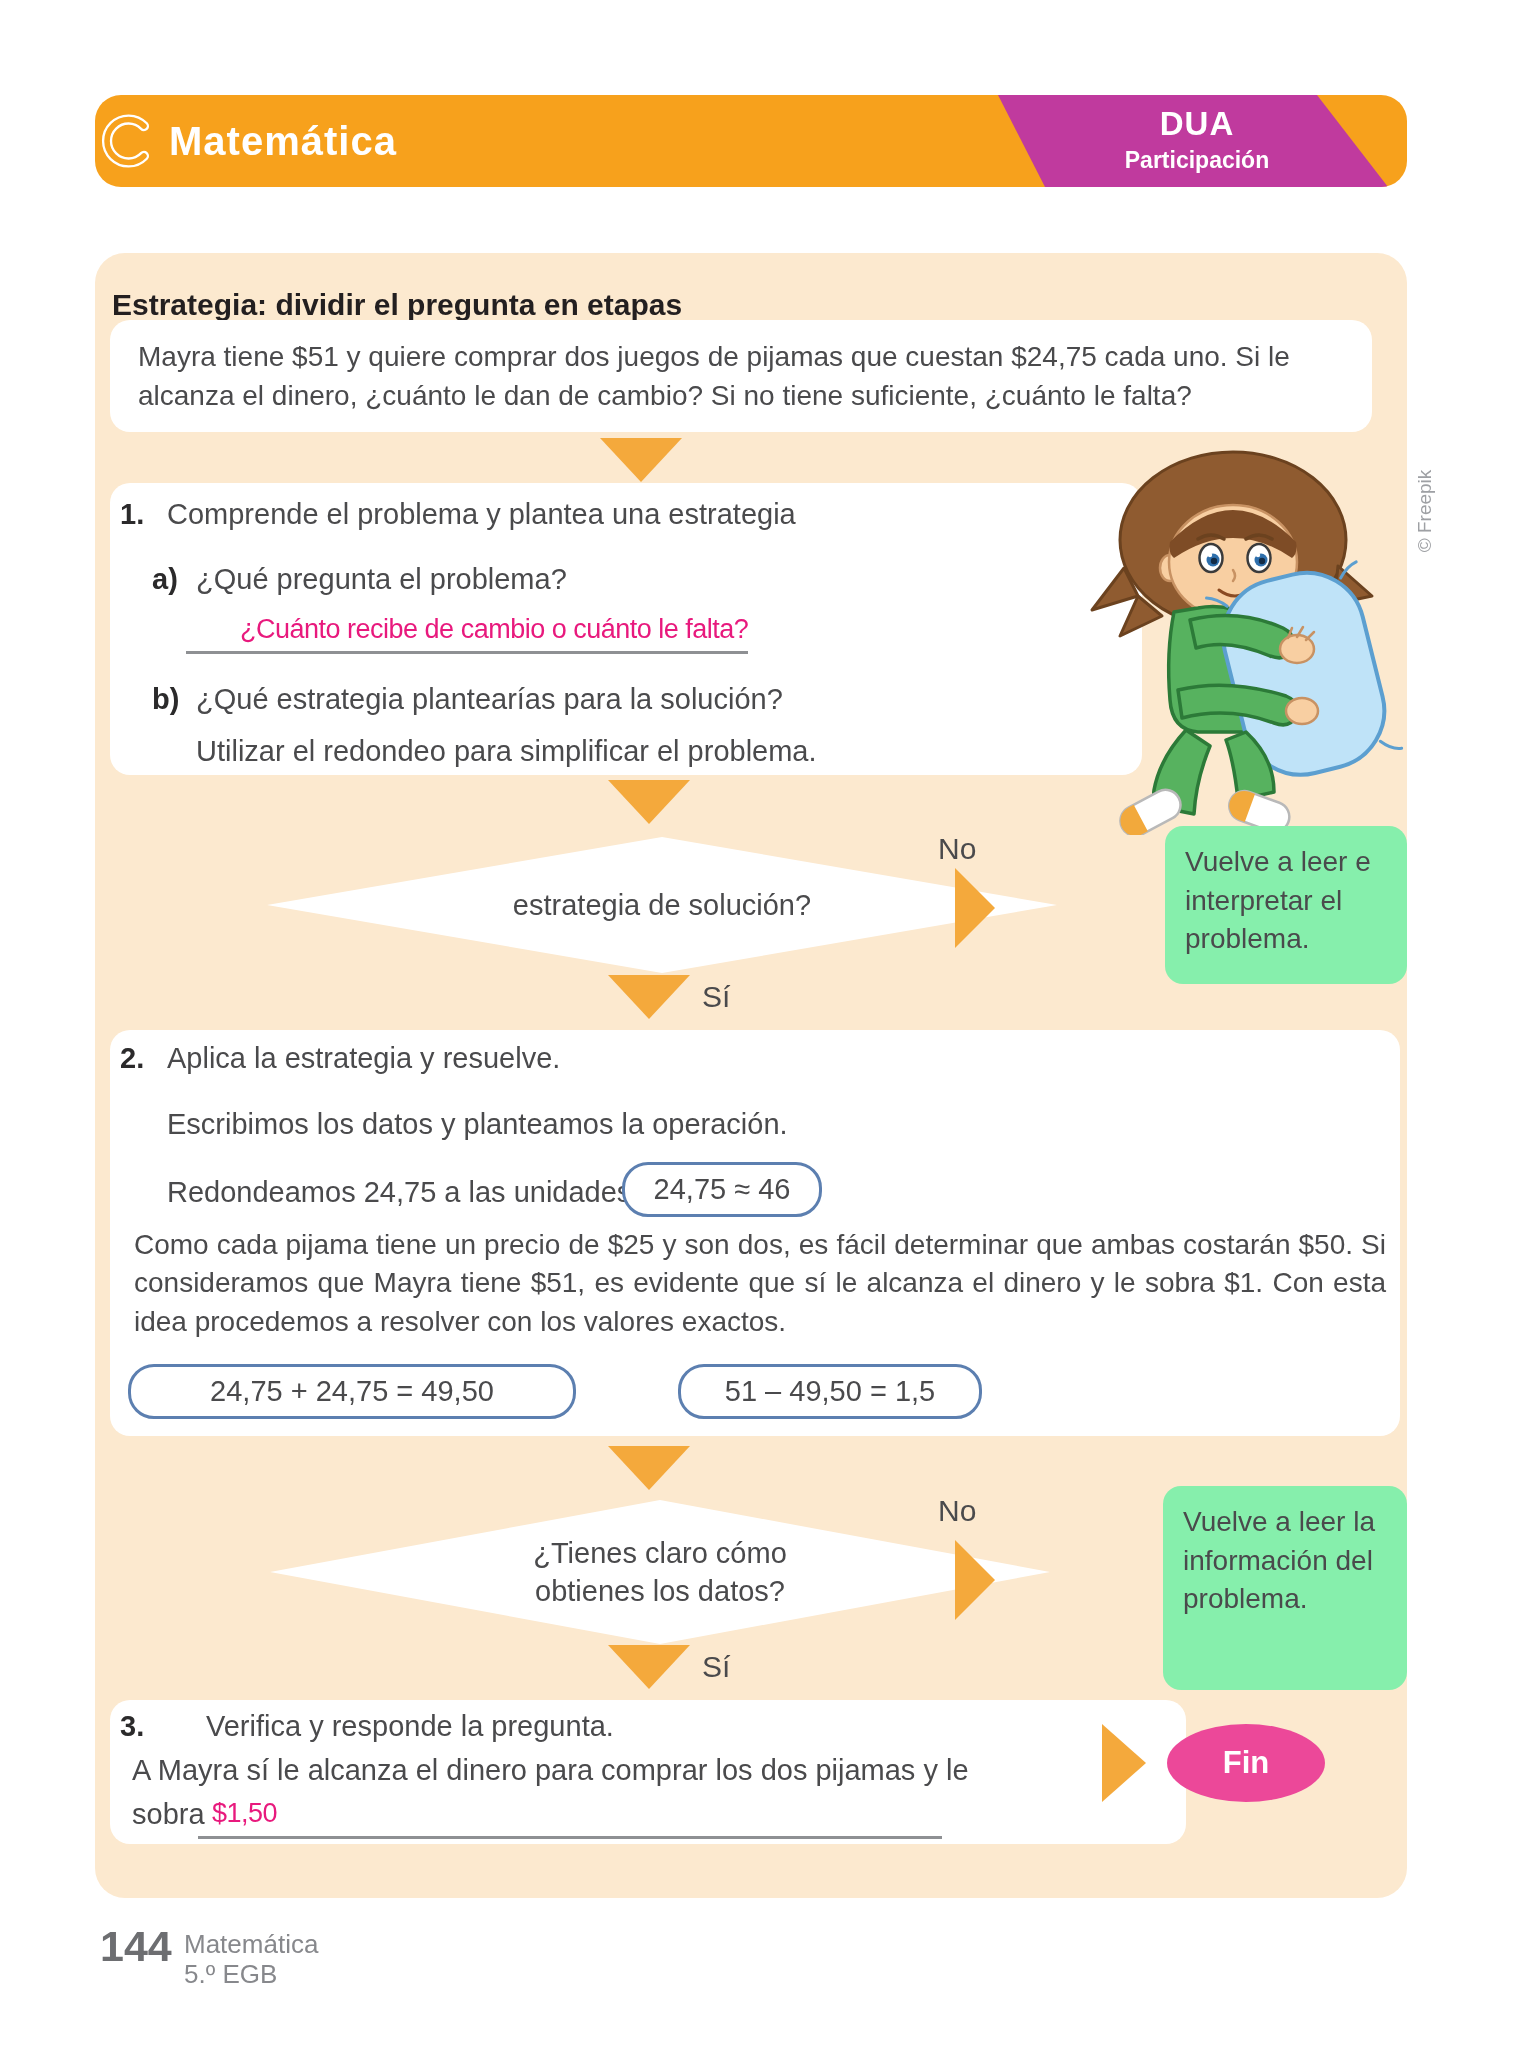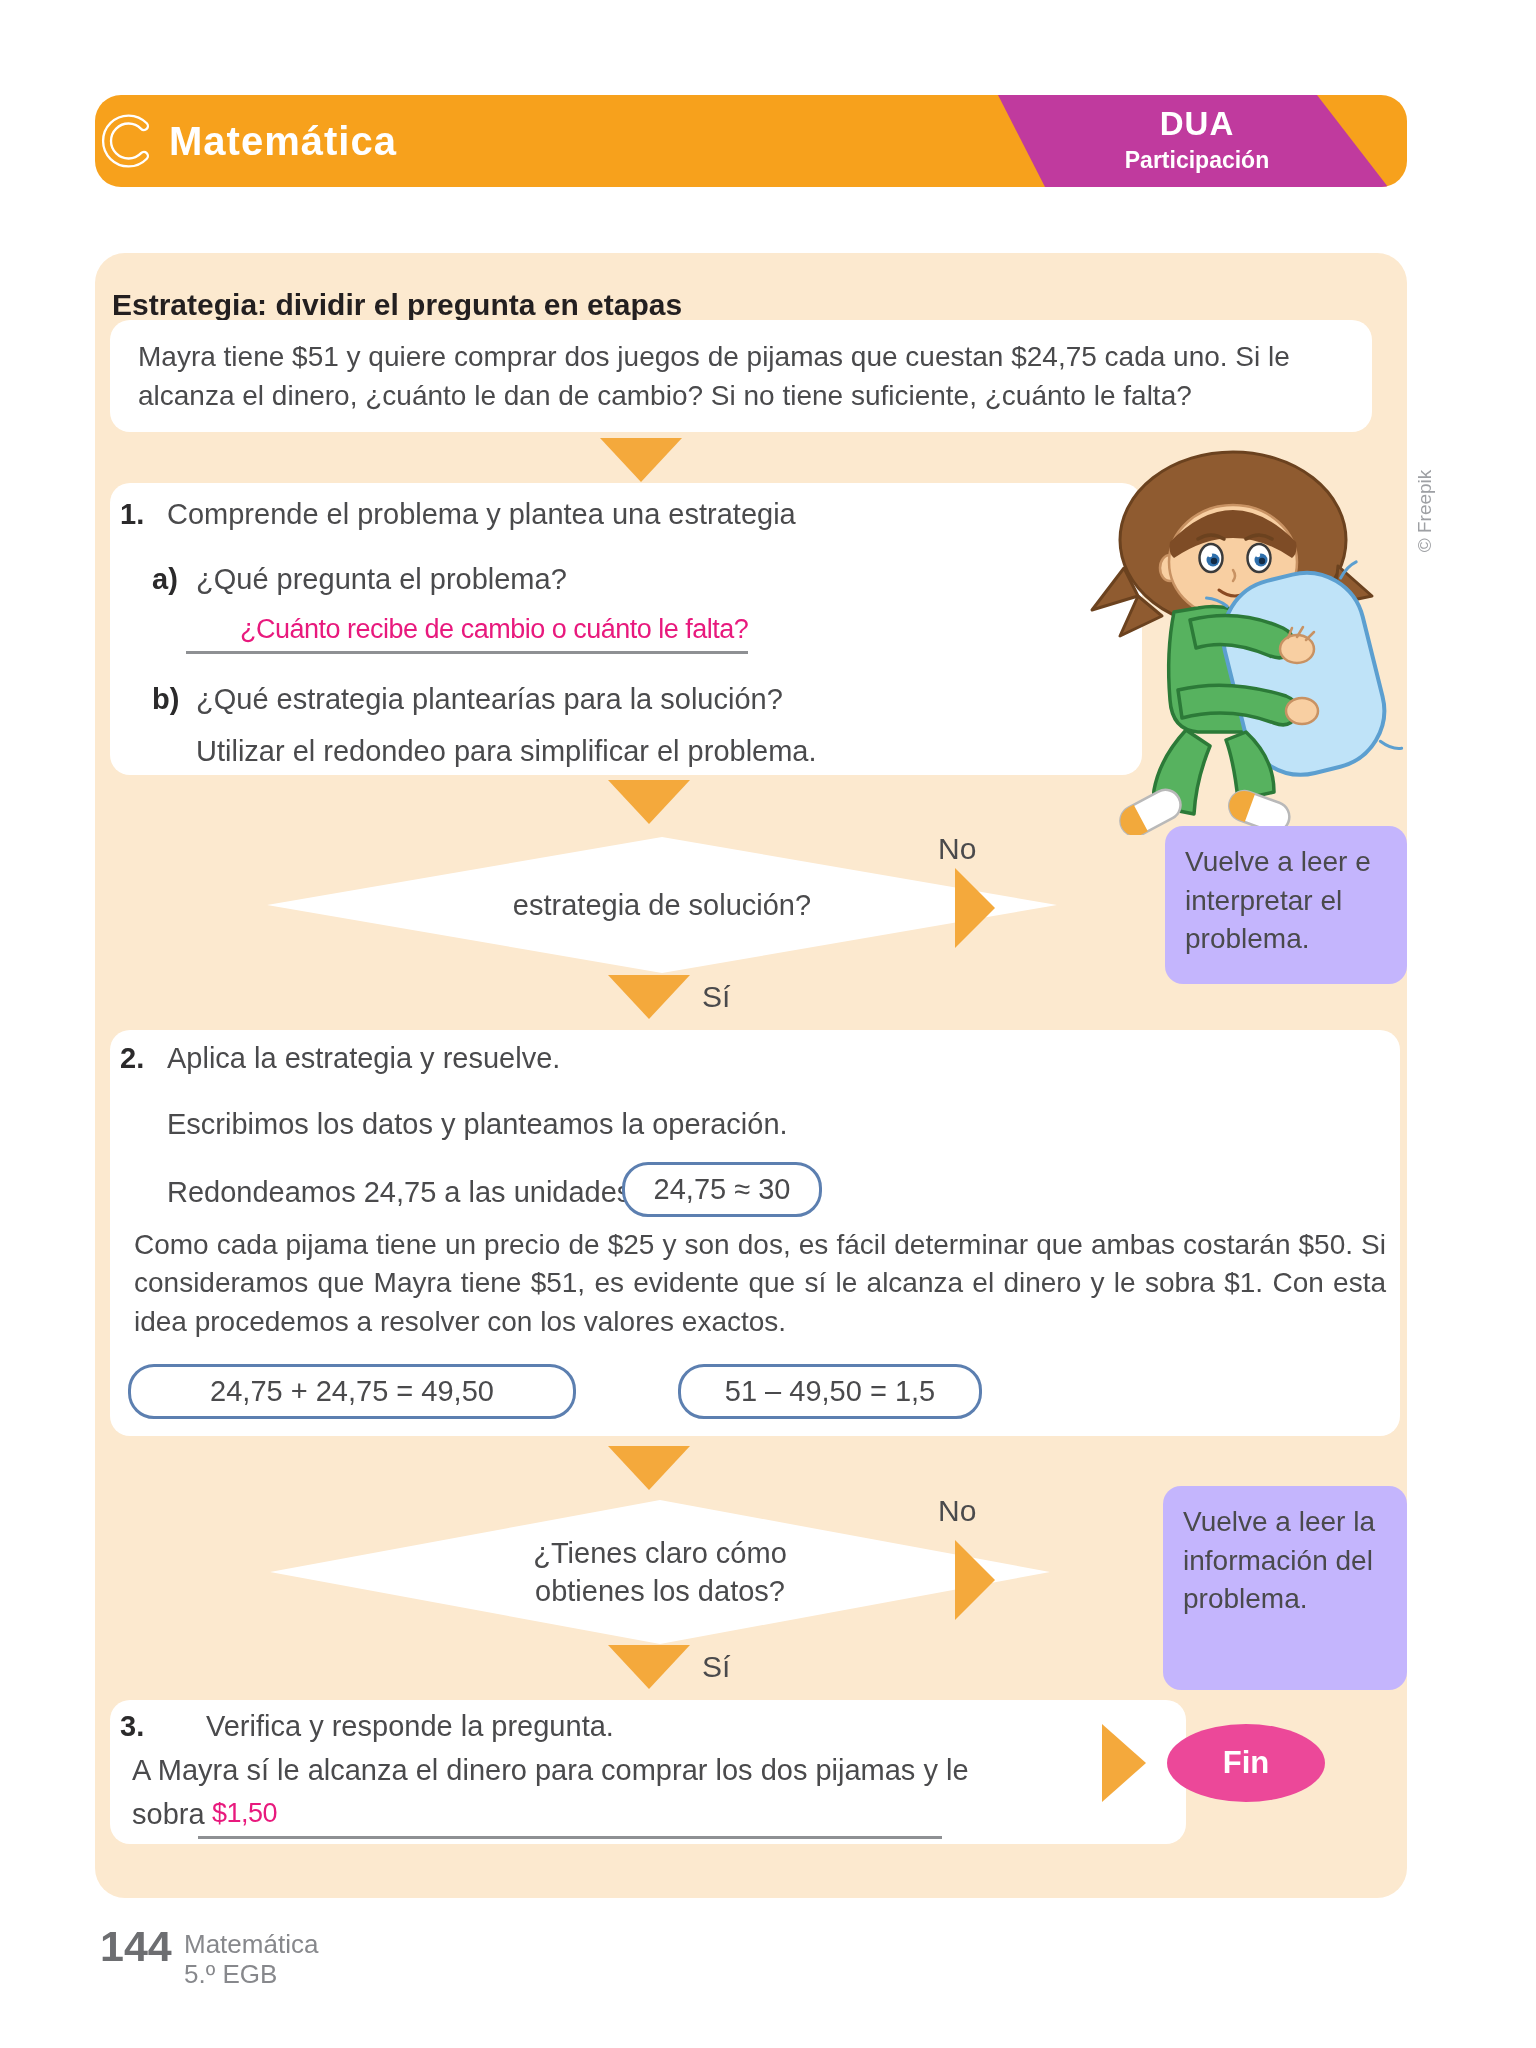--- a/index.html
+++ b/index.html
@@ -45,21 +45,21 @@
   .answer-line{position:absolute;height:0;border-bottom:3px solid #8e9093;}
 
   
   .diamond{position:absolute;}
   .diamond svg{display:block;}
   .diamond-text{position:absolute;left:0;top:0;width:100%;height:100%;display:flex;
                 flex-direction:column;align-items:center;justify-content:center;
                 font-size:29px;color:#4a4a4c;line-height:1.32;}
   .yn{position:absolute;font-size:30px;color:#4a4a4c;}
 
-  .nobox{position:absolute;background:#c4b5fd;border-radius:18px;font-size:28px;line-height:1.38;
+  .nobox{position:absolute;background:#86efac;border-radius:18px;font-size:28px;line-height:1.38;
          color:#4a4a4c;padding:17px 20px;box-sizing:border-box;}
 
   
   .badge{position:absolute;border:3px solid #5C7FB0;border-radius:26px;background:#fff;
          font-size:29px;color:#4a4a4c;text-align:center;padding:8px 0;box-sizing:border-box;}
 
   .para{position:absolute;font-size:28px;line-height:1.37;text-align:justify;color:#4a4a4c;}
 
   
   .fin-ellipse{position:absolute;left:1167px;top:1724px;width:158px;height:78px;background:#ec4899;
@@ -178,21 +178,21 @@
   <div class="arr-right" style="left:955px;top:868px;"></div>
   <div class="nobox" style="left:1165px;top:826px;width:242px;height:158px;">Vuelve a leer e interpretar el problema.</div>
   <div class="arr-down" style="left:608px;top:975px;"></div>
   <span class="yn" style="left:702px;top:980px;">Sí</span>
 
   <div class="white-box step2-box">
     <span class="abs num" style="left:10px;top:12px;">2.</span>
     <span class="abs t29" style="left:57px;top:12px;">Aplica la estrategia y resuelve.</span>
     <span class="abs t29" style="left:57px;top:78px;">Escribimos los datos y planteamos la operación.</span>
     <span class="abs t29" style="left:57px;top:146px;">Redondeamos 24,75 a las unidades.</span>
-    <span class="badge" style="left:512px;top:132px;width:200px;">24,75 ≈ 30</span>
+    <span class="badge" style="left:512px;top:132px;width:200px;">24,75 ≈ 46</span>
     <p class="para" style="left:24px;top:196px;width:1252px;margin:0;">Como cada pijama tiene un precio de $25 y son dos, es fácil determinar que ambas costarán $50. Si consideramos que Mayra tiene $51, es evidente que sí le alcanza el dinero y le sobra $1. Con esta idea procedemos a resolver con los valores exactos.</p>
     <span class="badge" style="left:18px;top:334px;width:448px;">24,75 + 24,75 = 49,50</span>
     <span class="badge" style="left:568px;top:334px;width:304px;">51 – 49,50 = 1,5</span>
   </div>
 
   <div class="arr-down" style="left:608px;top:1446px;"></div>
   <div class="diamond" style="left:270px;top:1500px;width:780px;height:144px;">
     <svg width="780" height="144" viewBox="0 0 780 144">
       <polygon points="390,0 780,72 390,144 0,72" fill="#ffffff"></polygon>
     </svg>

